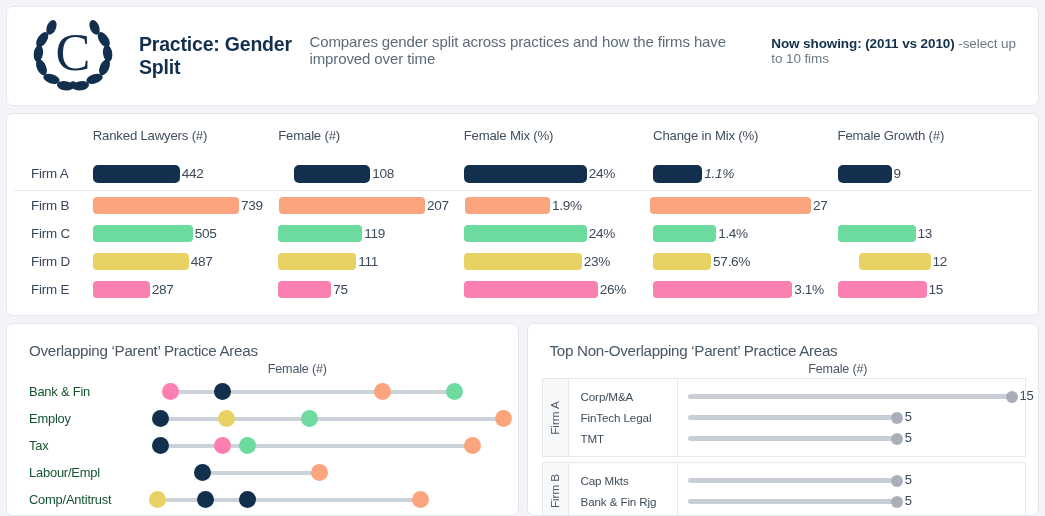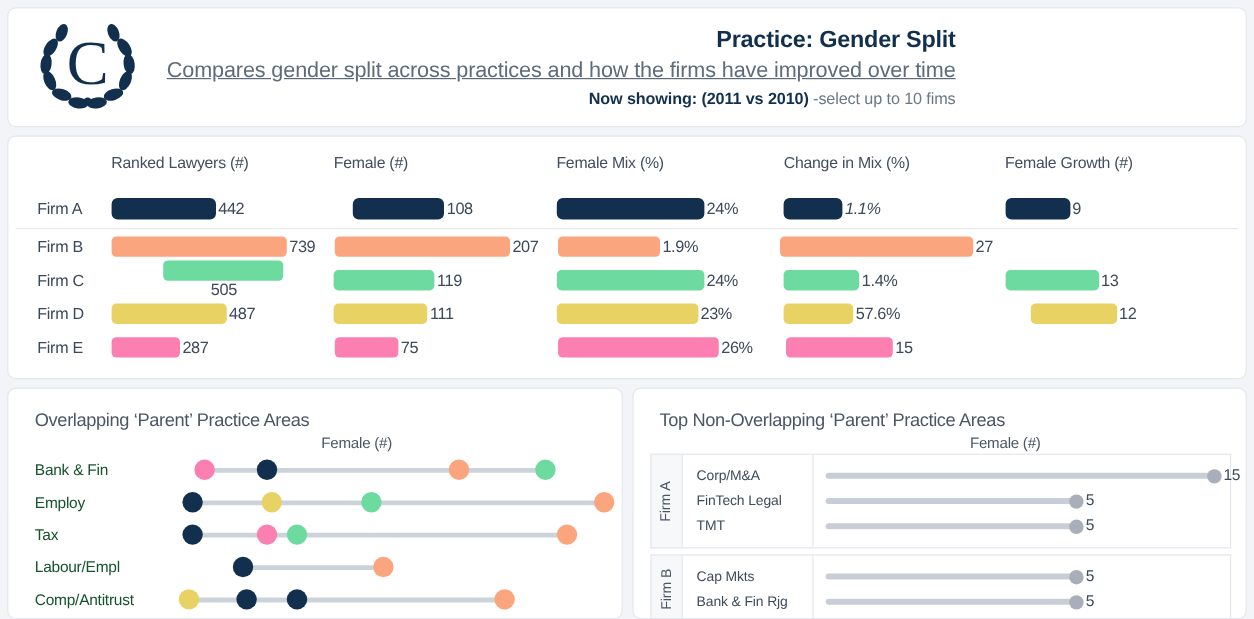--- a/index.html
+++ b/index.html
@@ -12,23 +12,23 @@
   .page { width: 1045px; height: 516px; padding: 6px 6px 0 6px; display: flex; flex-direction: column; gap: 7px; }
 
   
   .card {
     background: #ffffff;
     border: 1px solid #e4e7ec;
     border-radius: 7px;
   }
   .header { display: flex; align-items: center; padding: 8px 10px 10px 18px; height: 100px; gap: 18px; }
   .logo { width: 96px; height: 80px; flex: none; position: relative; }
-  .htext { display: flex; flex-direction: column; gap: 3px; padding-top: 2px; align-items: flex-end; }
+  .htext { display: flex; gap: 3px; padding-top: 2px; }
   .h-title { font-size: 19.5px; font-weight: bold; color: #12304d; letter-spacing: -0.2px; }
-  .h-sub { font-size: 18px; color: #5d6b7a; letter-spacing: -0.1px; text-decoration: underline; }
+  .h-sub { font-size: 15px; color: #5d6b7a; letter-spacing: -0.1px; }
   .h-now { font-size: 13.5px; color: #12304d; letter-spacing: -0.1px; margin-top: 3px; }
   .h-now b { font-weight: bold; }
   .h-now span.muted { color: #6b7885; font-weight: normal; }
 
   
   .tablecard { padding: 0 6px; height: 203px; }
   .thead { display: flex; height: 43px; align-items: center; }
   .th {
     font-size: 13.2px; color: #424f5e; letter-spacing: -0.2px;
   }
@@ -160,21 +160,21 @@
             <div class="bar" style="width: 85px; background: rgb(251, 165, 126);"></div>
             <span class="val">1.9%</span>
           </div>
           <div class="cell" style="width: 195px;">
             <div class="bar" style="width: 161px; background: rgb(251, 165, 126);"></div>
             <span class="val">27</span>
           </div>
         </div>
         <div class="trow">
           <div class="rowlabel">Firm C</div>
-          <div class="cell" style="width: 186px; flex-direction: column;">
+          <div class="cell" style="width: 186px;">
             <div class="bar" style="width: 100px; background: rgb(109, 219, 160);"></div>
             <span class="val">505</span>
           </div>
           <div class="cell" style="width: 186px;">
             <div class="bar" style="width: 84px; background: rgb(109, 219, 160);"></div>
             <span class="val">119</span>
           </div>
           <div class="cell" style="width: 190px;">
             <div class="bar" style="width: 123px; background: rgb(109, 219, 160);"></div>
             <span class="val">24%</span>
@@ -217,20 +217,24 @@
             <div class="bar" style="width: 57px; background: rgb(251, 127, 176);"></div>
             <span class="val">287</span>
           </div>
           <div class="cell" style="width: 186px;">
             <div class="bar" style="width: 53px; background: rgb(251, 127, 176);"></div>
             <span class="val">75</span>
           </div>
           <div class="cell" style="width: 190px;">
             <div class="bar" style="width: 134px; background: rgb(251, 127, 176);"></div>
             <span class="val">26%</span>
+          </div>
+          <div class="cell" style="width: 185px;">
+            <div class="bar" style="width: 139px; background: rgb(251, 127, 176);"></div>
+            <span class="val">3.1%</span>
           </div>
           <div class="cell" style="width: 195px;">
             <div class="bar" style="width: 89px; background: rgb(251, 127, 176);"></div>
             <span class="val">15</span>
           </div>
         </div>
       </div>
   </div>
 
   <div class="bottom">

